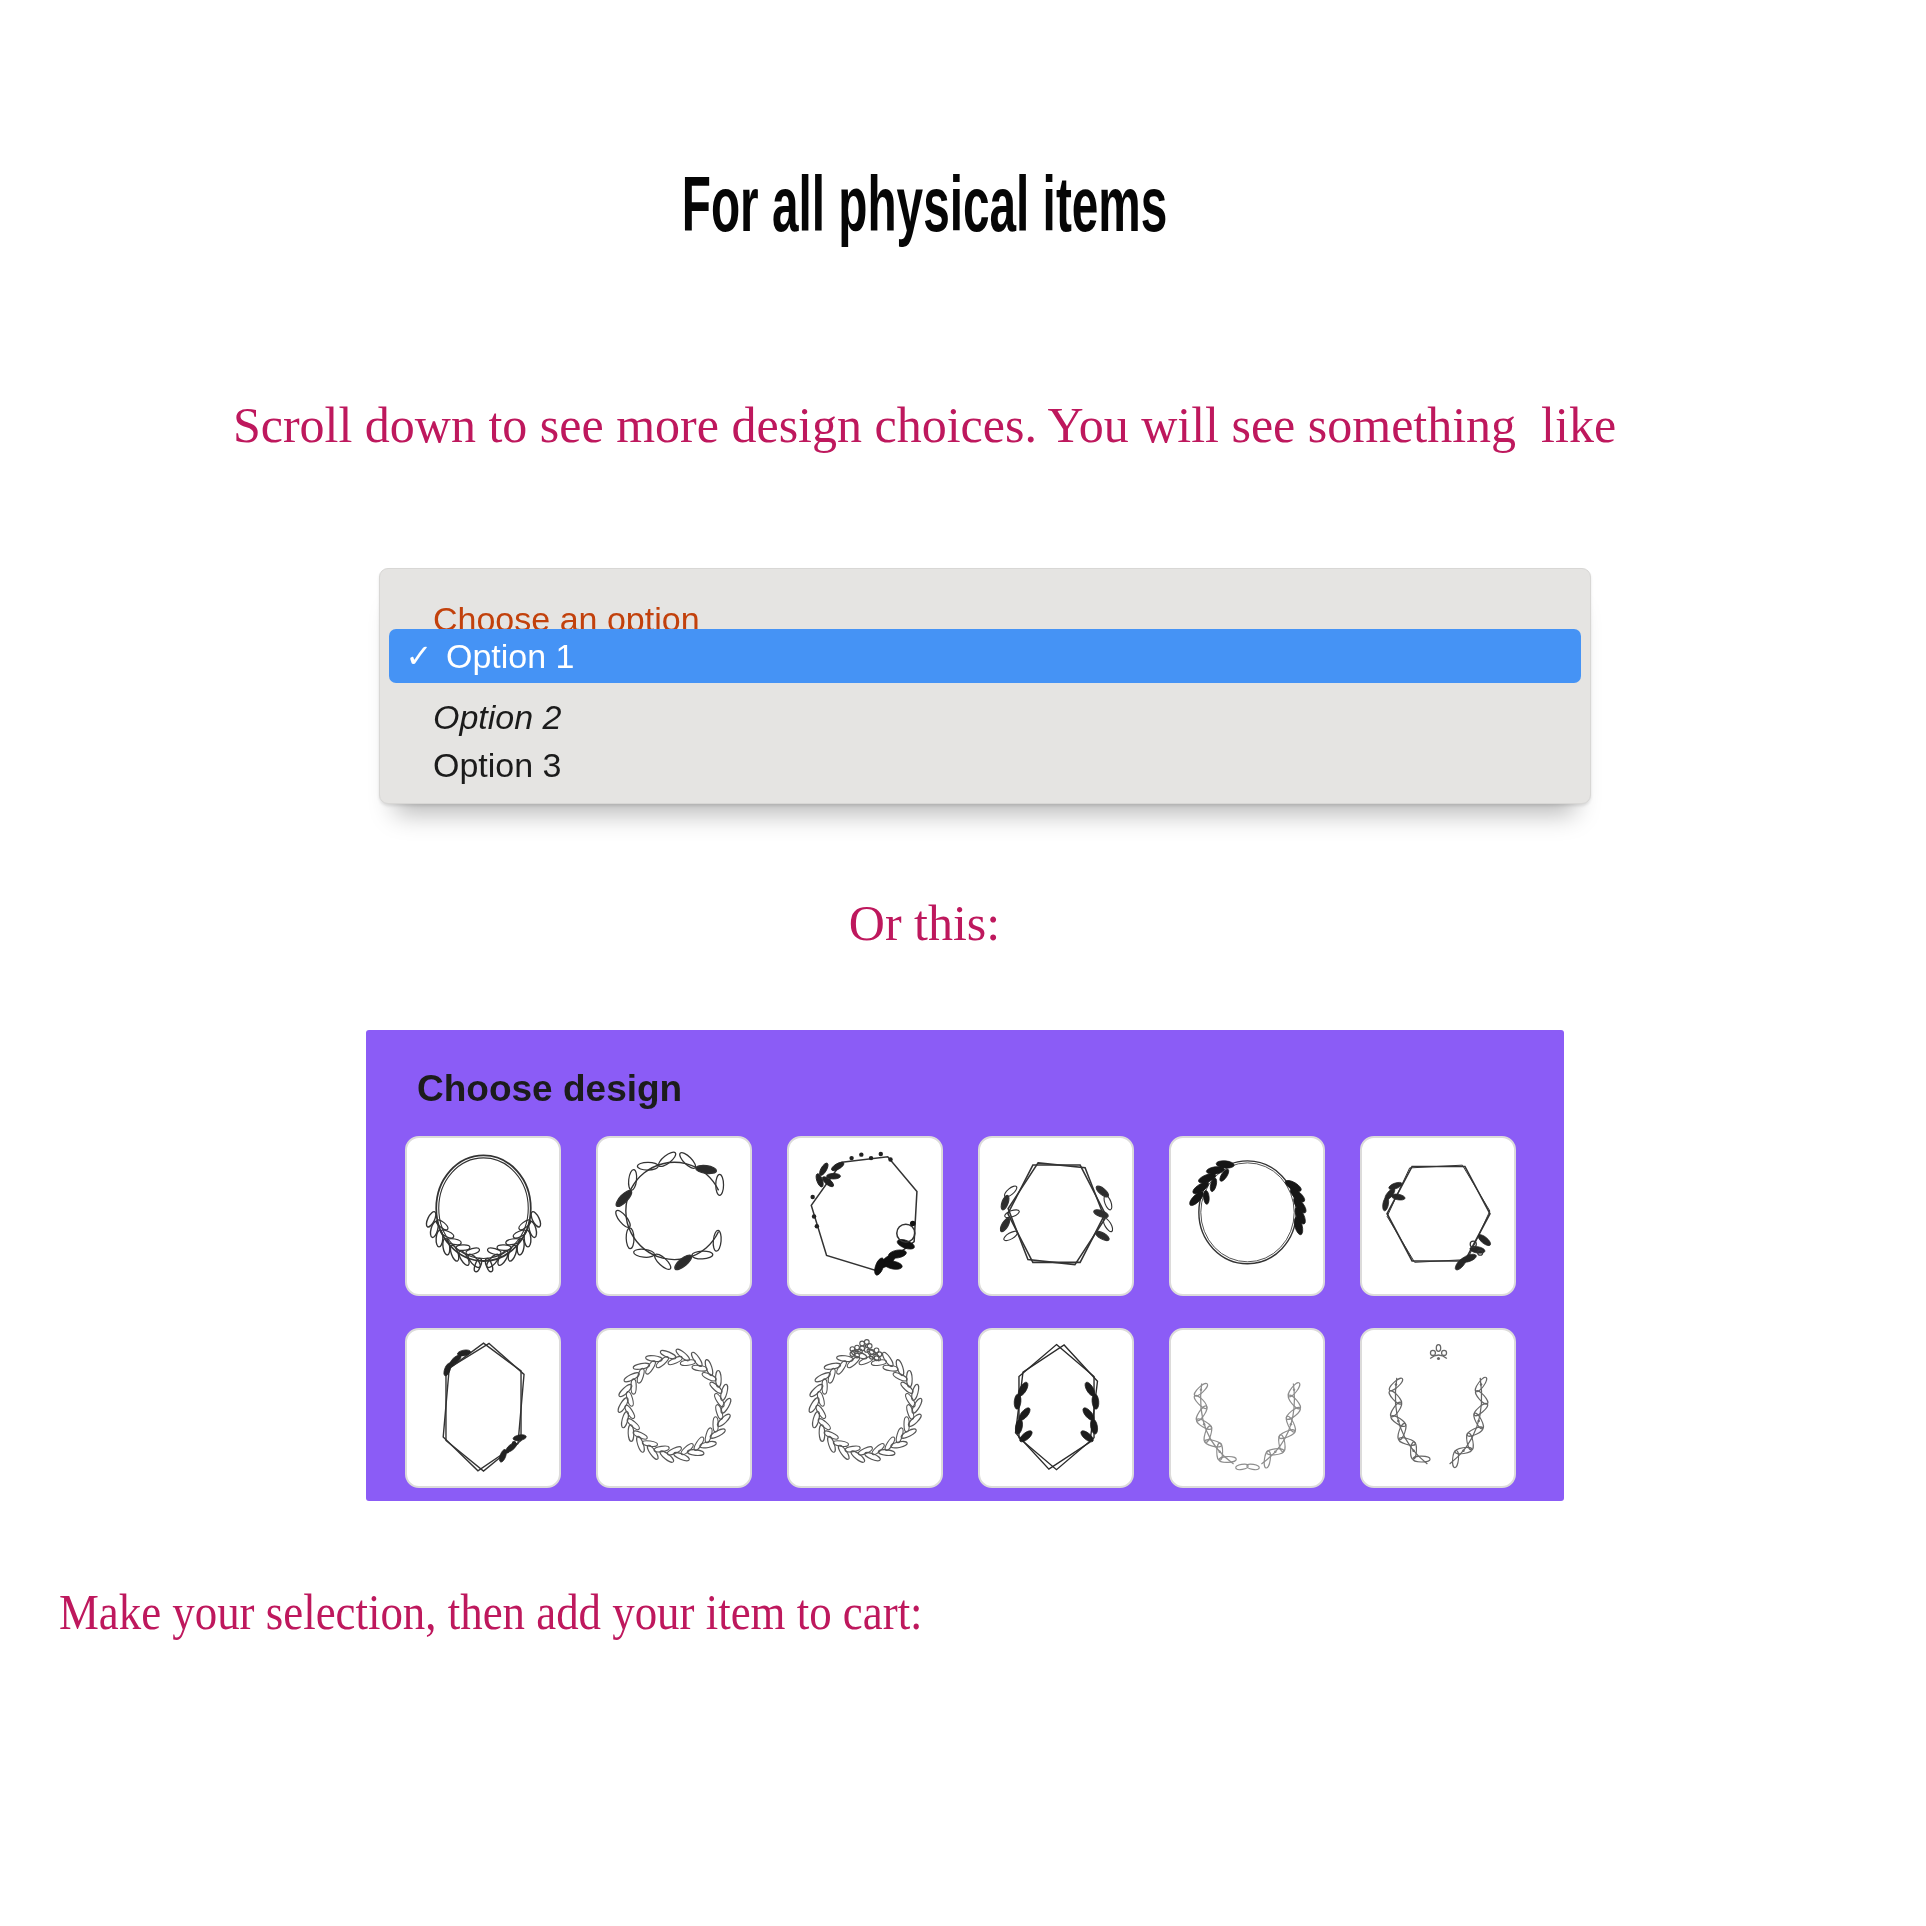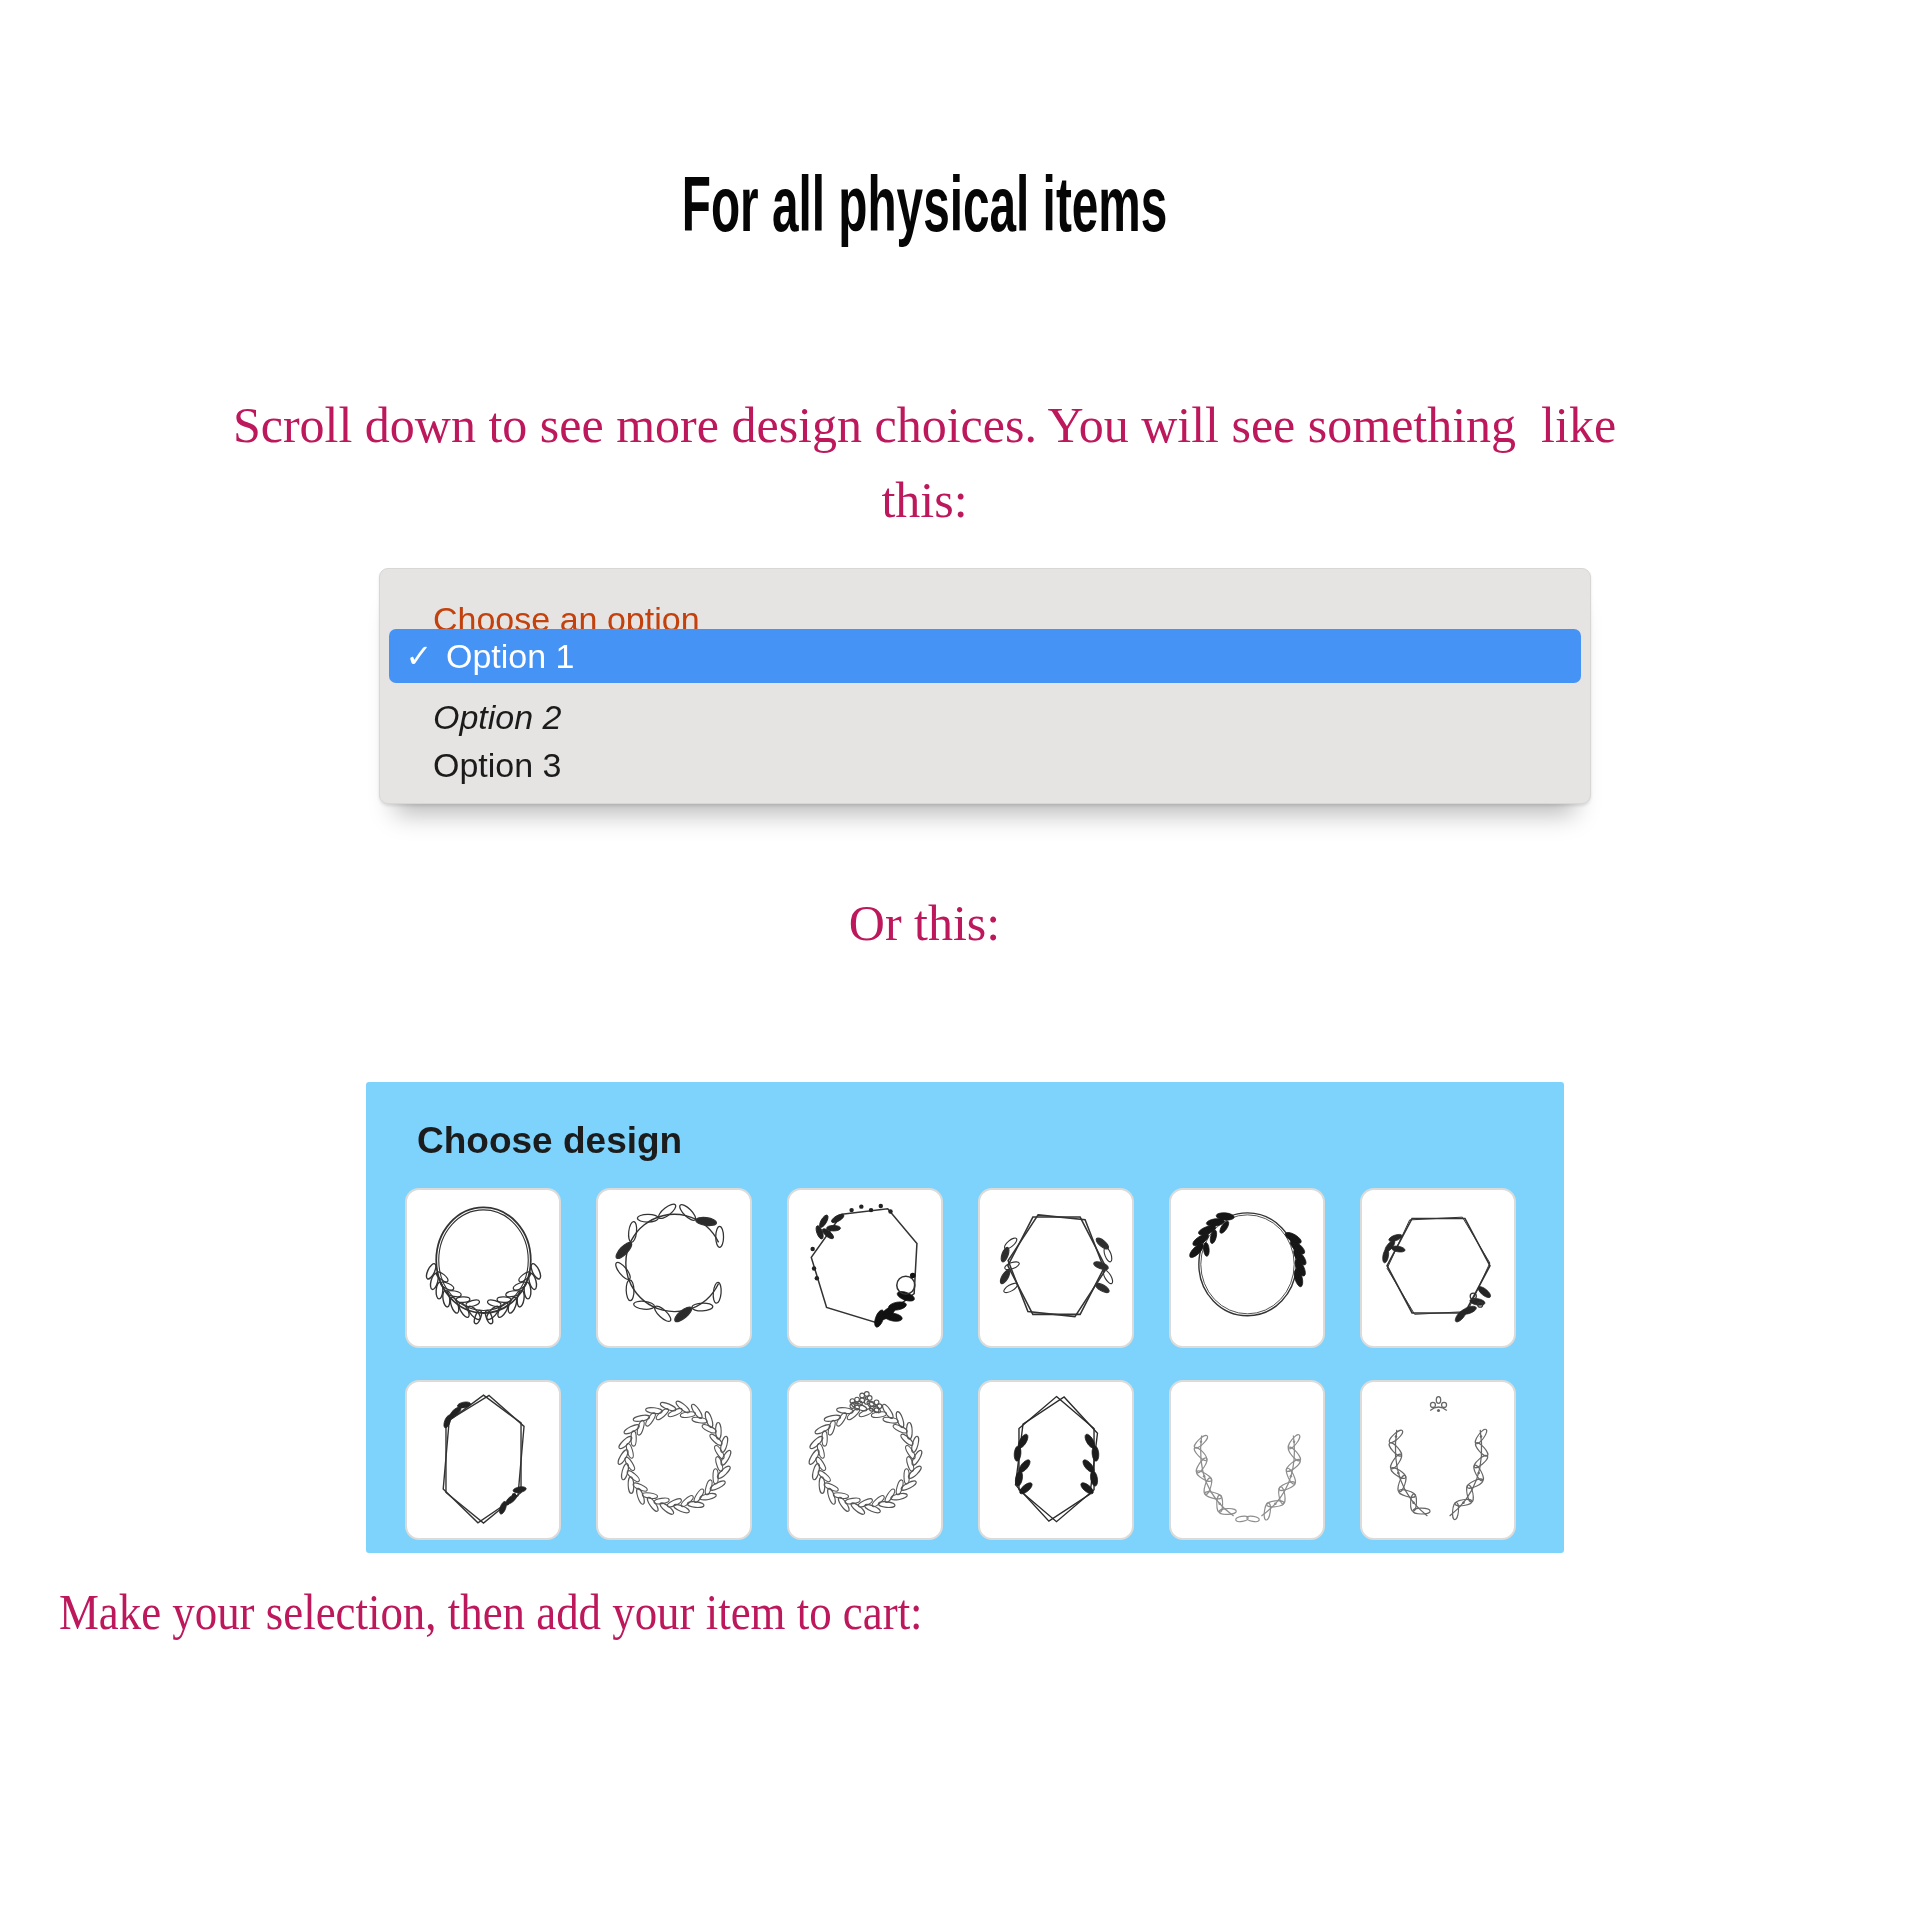--- a/index.html
+++ b/index.html
@@ -25,40 +25,39 @@
     box-shadow:0 2px 3px rgba(0,0,0,0.10),0 26px 24px -16px rgba(0,0,0,0.28);}
   .dd-placeholder{position:absolute;left:53px;top:29px;height:42px;line-height:42px;font-size:34px;color:#c2410c;}
   .dd-selected{position:absolute;left:9px;top:60px;width:1192px;height:54px;background:#4593f5;border-radius:7px;
     display:flex;align-items:center;color:#ffffff;font-size:34px;box-sizing:border-box;padding-left:13px;}
   .dd-check{font-size:32px;margin-right:10px;width:34px;text-align:center;}
   .dd-option{position:absolute;left:53px;height:42px;line-height:42px;font-size:34px;color:#1b1b1b;}
   .dd-option.o2{top:127px;font-style:italic;}
   .dd-option.o3{top:175px;}
 
   
-  .design-section{position:absolute;left:366px;top:1082px;width:1198px;height:471px;background:#7dd3fc;border-radius:3px;}
+  .design-section{position:absolute;left:366px;top:1030px;width:1198px;height:471px;background:#8b5cf6;border-radius:3px;}
   .section-title{position:absolute;left:51px;top:38px;font-size:37px;font-weight:700;color:#1c1c1c;}
   .tile-grid{position:absolute;left:39px;top:106px;display:grid;grid-template-columns:repeat(6,156px);
     grid-auto-rows:160px;column-gap:35px;row-gap:32px;}
   .tile{background:#ffffff;border:2px solid #dcdbda;border-radius:14px;display:flex;align-items:center;
     justify-content:center;box-sizing:border-box;cursor:pointer;}
   .tile svg{width:139px;height:145px;display:block;}
 </style>
 </head>
 <body>
 
 <div class="page">
 
   <div class="title">
     <span>For all physical items</span>
   </div>
 
   <div class="subtitle serif">
     <span class="l">Scroll down to see more design choices. You will see something  like</span>
-    <span class="l">this:</span>
   </div>
 
   <div class="dropdown">
     <div class="dd-placeholder">Choose an option</div>
     <div class="dd-selected">
       <span class="dd-check">✓</span>
       <span>Option 1</span>
     </div>
     <div class="dd-option o2">Option 2</div>
     <div class="dd-option o3">Option 3</div>

